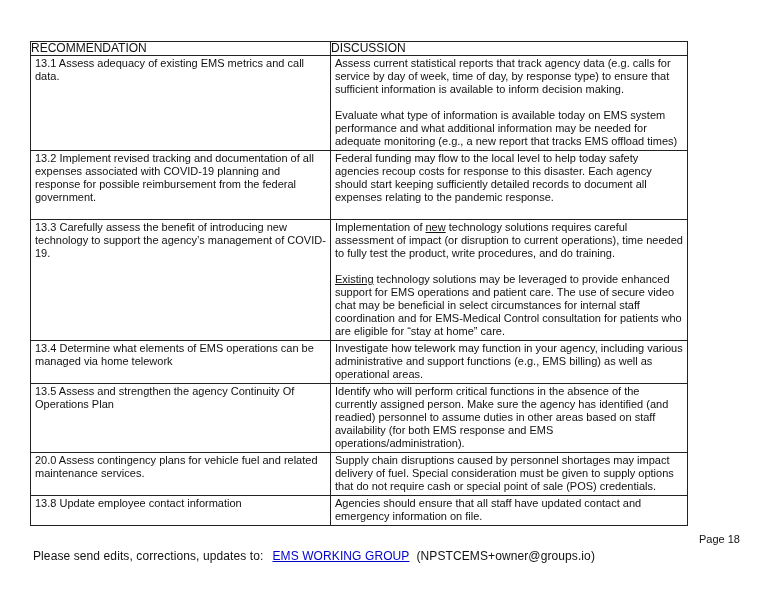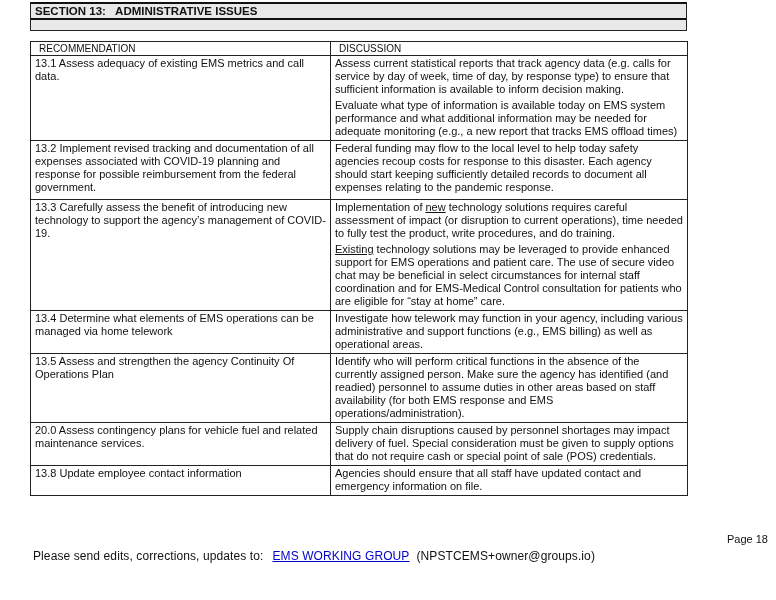--- a/index.html
+++ b/index.html
@@ -14,44 +14,40 @@
     padding:1px 4px 1px 4px; border-bottom:2px solid #111; white-space:pre-wrap; }
   .section-empty-row { height:10px; }
 
   
   .main-table { position:absolute; left:30px; top:41px; width:657px;
     border-collapse:collapse; table-layout:fixed; }
   .main-table col.c1 { width:300px; }
   .main-table col.c2 { width:357px; }
   .main-table th, .main-table td { border:1px solid #222; vertical-align:top;
     text-align:left; font-size:11px; line-height:13px; padding:1px 4px 2px 4px; }
-  .main-table th { font-weight:normal; font-size:10px; height:14px; padding:0 8px;margin-top:24px; }
-  .para + .para { margin-top:3px; }
+  .main-table th { font-weight:normal; font-size:12px; height:14px; padding:0 0;margin-top:24px; }
+  .para + .para { margin-top:13px; }
   u { text-decoration:underline; }
 
   
   .footer-note { position:absolute; left:33px; top:549px; width:720px;
     font-size:12px; font-weight:normal; line-height:15px; white-space:nowrap;
     color:#111; z-index:5; letter-spacing:0.1px; }
   .footer-note .gap1 { display:inline-block; width:9px; }
   .footer-note .gap2 { display:inline-block; width:7px; }
   .footer-link { color:#0000cc; text-decoration:underline; cursor:pointer; }
 
-  .page-number { position:absolute; left:727px; top:533px; font-size:11px;
+  .page-number { position:absolute; left:699px; top:533px; font-size:11px;
     color:#111; }
 </style>
 </head>
 <body>
 
 <div class="page">
 
-  <div class="section-table">
-    <div class="section-title-row">SECTION 13:   ADMINISTRATIVE ISSUES</div>
-    <div class="section-empty-row"></div>
-  </div>
 
   <table class="main-table">
     <colgroup>
         <col class="c1">
         <col class="c2">
       </colgroup>
     <thead>
       <tr>
         <th>RECOMMENDATION</th>
         <th>DISCUSSION</th>

